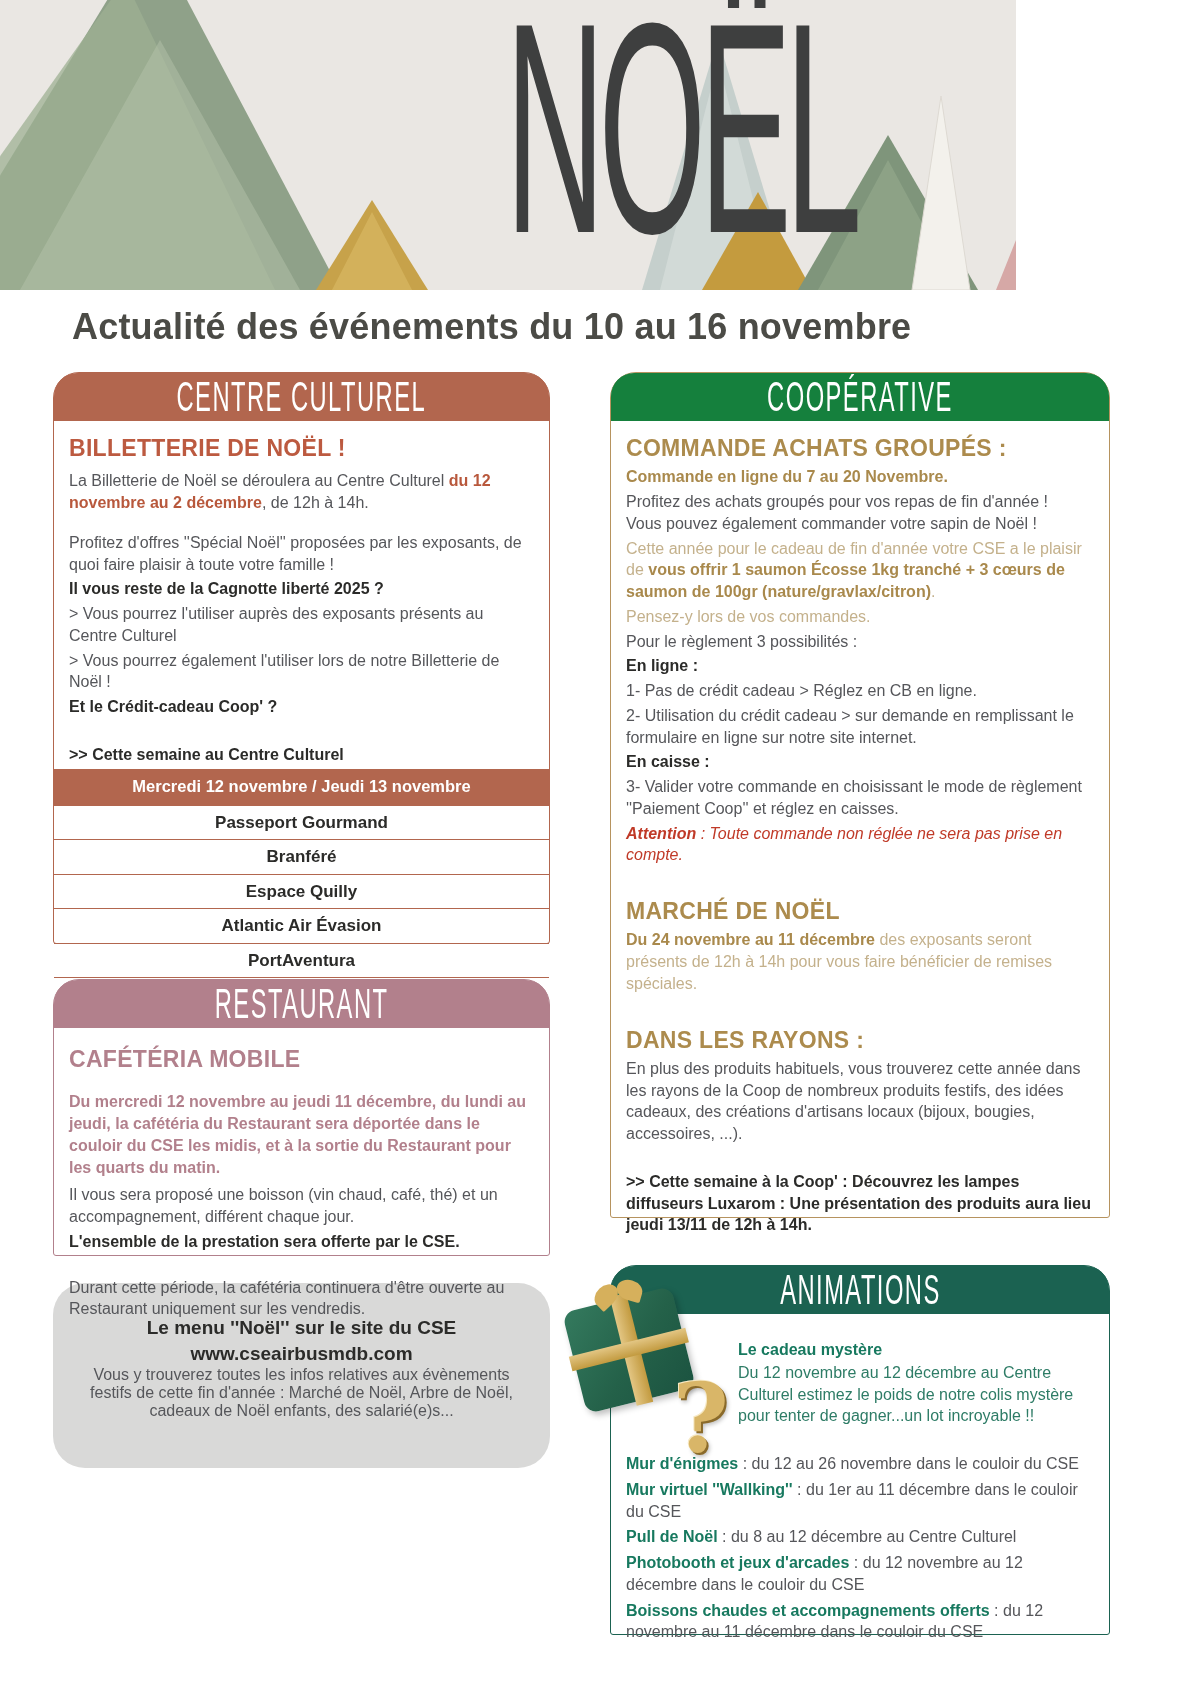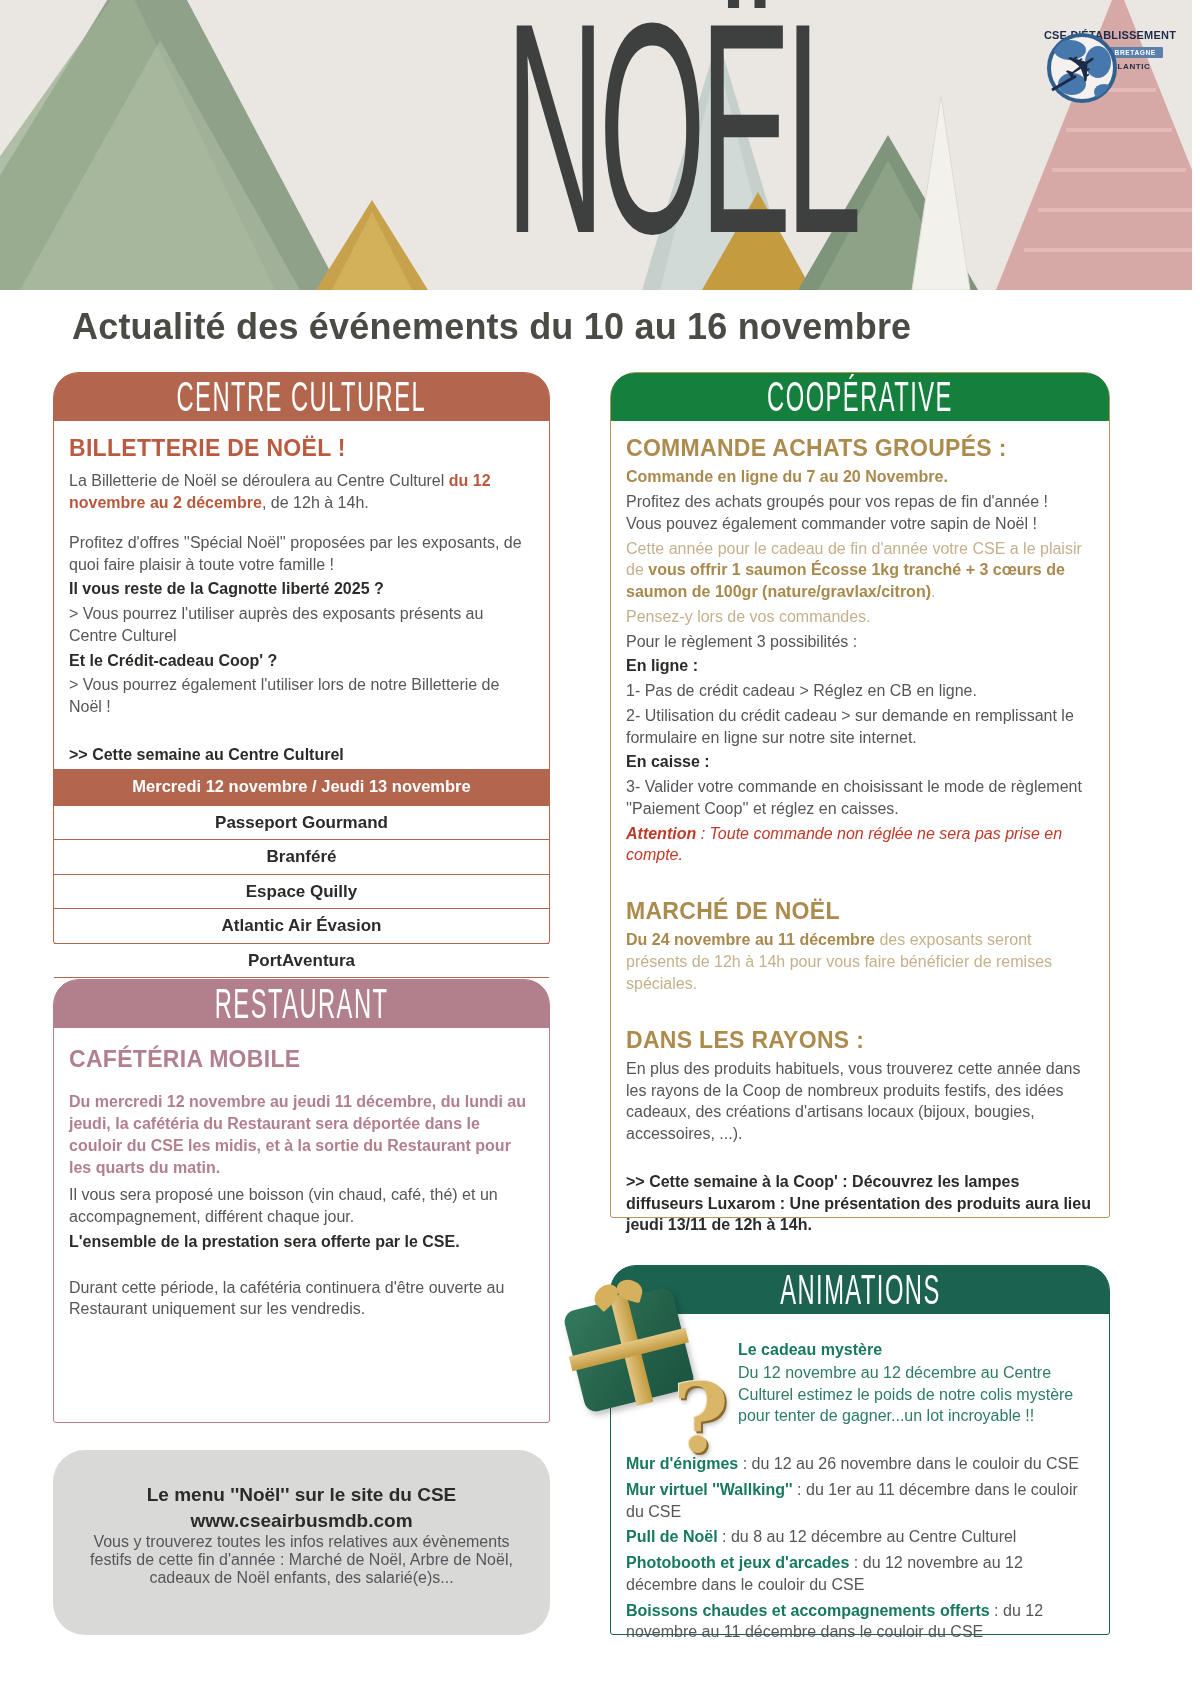--- a/index.html
+++ b/index.html
@@ -1,19 +1,19 @@
 <!DOCTYPE html>
 <html><head>
 <meta charset="utf-8">
 <style>
   html,body{margin:0;padding:0;background:#fff;}
   .page{position:relative;width:1200px;height:1697px;background:#ffffff;overflow:hidden;
         font-family:"Liberation Sans",sans-serif;color:#55565a;}
   
-  .banner{position:absolute;left:0;top:0;width:1192px;height:290px;overflow:hidden;}
+  .banner{position:absolute;left:0;top:0;width:1016px;height:290px;overflow:hidden;}
   .banner svg{position:absolute;left:0;top:0;}
   .noel{position:absolute;left:392px;top:-28px;width:420px;text-align:center;
         font-family:"Liberation Sans",sans-serif;font-weight:400;font-size:300px;line-height:1.04;
         color:#3e3f3f;transform:scale(0.46,1.0);transform-origin:top center;letter-spacing:-14px;}
   .logo{position:absolute;left:1042px;top:28px;width:136px;text-align:center;}
   .logo .org{font-size:11px;font-weight:bold;color:#1c2b48;letter-spacing:.2px;margin-top:1px;}
   .logo .site{display:inline-block;background:#5b80ac;color:#fff;font-size:6.6px;font-weight:bold;
         letter-spacing:.6px;padding:2px 7px;margin-top:2px;border-radius:1px;}
   .logo .company{font-size:8px;font-weight:bold;color:#1c2b48;letter-spacing:.6px;margin-top:3px;}
   
@@ -60,21 +60,21 @@
   
   .mt18{margin-top:18px;} .mt24{margin-top:24px;} .mt26{margin-top:26px;} .mt30{margin-top:30px;}
   
   .cc-table{margin-top:auto;}
   .t-head{height:36px;background:#b2664e;color:#fff;font-weight:bold;font-size:16.5px;
         display:flex;align-items:center;justify-content:center;}
   .t-row{height:33.5px;display:flex;align-items:center;justify-content:center;font-weight:bold;
         color:#2b2b29;font-size:17px;border-top:1.5px solid #b2664e;}
   
   .card-centre{height:572px;}
-  .card-restaurant{height:444px;margin-top:35px;}
+  .card-restaurant{height:277px;margin-top:35px;}
   .menu-box{margin-top:27px;box-sizing:border-box;height:185px;background:#d9d9d8;border-radius:32px;
         padding:32px 36px 0 36px;text-align:center;font-size:16px;color:#55565a;}
   .menu-box .b{font-weight:bold;color:#2b2b29;font-size:19px;line-height:1.35;}
   .menu-box .url{display:block;text-decoration:none;color:#2b2b29;}
   .card-coop{height:846px;}
   .card-anim{height:370px;margin-top:47px;}
   .anim-intro{padding-left:112px;}
   .anim-list{margin-top:26px;}
   .anim-list div{margin-bottom:4px;}
   
@@ -162,22 +162,22 @@
       <div class="card-header">
         <span class="ht">CENTRE CULTUREL</span>
       </div>
       <div class="card-body">
         <div class="pad">
           <h3 class="h-terra">BILLETTERIE DE NOËL !</h3>
           <p><span class="seg g">La Billetterie de Noël se déroulera au Centre Culturel </span><span class="seg t">du 12 novembre au 2 décembre</span><span class="seg g">, de 12h à 14h.</span></p>
           <p class="mt18"><span class="seg g">Profitez d'offres ''Spécial Noël'' proposées par les exposants, de quoi faire plaisir à toute votre famille !</span></p>
           <p><span class="seg d"> Il vous reste de la Cagnotte liberté 2025 ?</span></p>
           <p><span class="seg g">&gt; Vous pourrez l'utiliser auprès des exposants présents au Centre Culturel</span></p>
+          <p><span class="seg g">&gt; Vous pourrez également l'utiliser lors de notre Billetterie de Noël !</span></p>
           <p><span class="seg d">Et le Crédit-cadeau Coop' ?</span></p>
-          <p><span class="seg g">&gt; Vous pourrez également l'utiliser lors de notre Billetterie de Noël !</span></p>
           <p class="mt26"><span class="seg d">&gt;&gt; Cette semaine au Centre Culturel</span></p>
         </div>
         <div class="cc-table">
           <div class="t-head">Mercredi 12 novembre / Jeudi 13 novembre</div>
           <div>
               <div class="t-row">Passeport Gourmand</div>
               <div class="t-row">Branféré</div>
               <div class="t-row">Espace Quilly</div>
               <div class="t-row">Atlantic Air Évasion</div>
               <div class="t-row">PortAventura</div>

